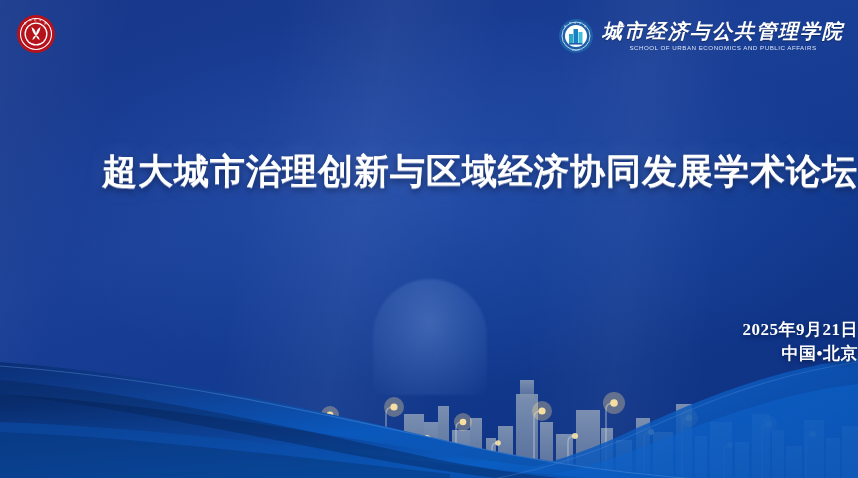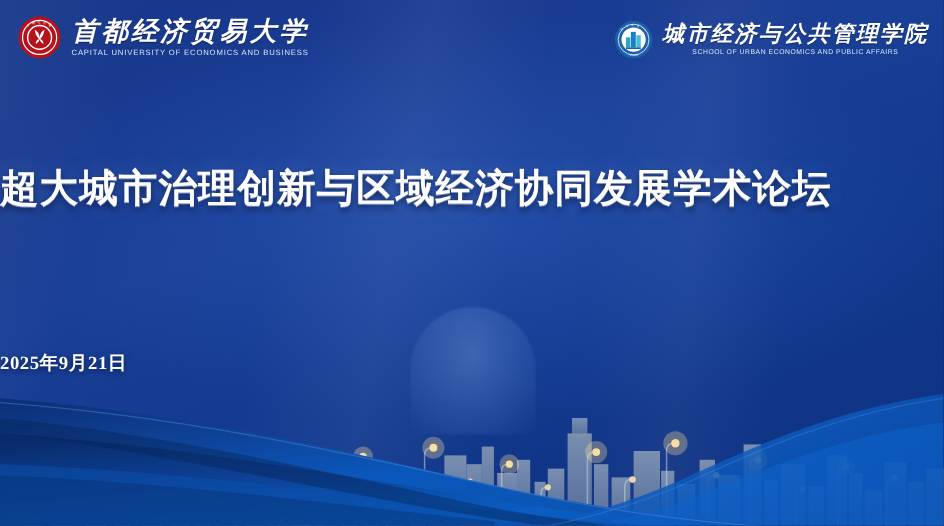--- a/index.html
+++ b/index.html
@@ -108,21 +108,21 @@
     font-size: 6.2px;
     letter-spacing: 0.5px;
   }
 
   
   .title-block {
     position: absolute;
     top: 148px;
     left: 0;
     right: 0;
-    text-align: left;
+    text-align: right;
   }
   .title-line {
     color: #ffffff;
     font-weight: 700;
     font-family: "Liberation Serif", "DejaVu Serif", serif;
     letter-spacing: 1px;
     text-shadow:
       0 1px 0 rgba(255,255,255,0.45),
       0 3px 7px rgba(4,18,60,0.75),
       0 0 18px rgba(150,190,255,0.25);
@@ -137,21 +137,21 @@
     line-height: 48px;
     margin-top: 16px;
   }
 
   
   .meta-block {
     position: absolute;
     top: 318px;
     left: 0;
     right: 0;
-    text-align: left;
+    text-align: right;
   }
   .meta-line {
     color: #ffffff;
     font-weight: 700;
     font-size: 17px;
     line-height: 24px;
     letter-spacing: 0.5px;
     font-family: "Liberation Serif", "DejaVu Serif", serif;
     text-shadow: 0 2px 5px rgba(6,22,66,0.8);
     white-space: nowrap;
@@ -336,24 +336,20 @@
         <circle cx="20" cy="20" r="10.2" fill="#b5121b"></circle>
         <path d="M15.5 13 q4 2 4.5 7 q0.5 -5 4.5 -7 q-1 6 -4 8.5 q3 1 3 4.5 q-3.5 -2 -3.5 -5 q0 3 -3.5 5 q0 -3.5 3 -4.5 q-3 -2.5 -4 -8.5 z" fill="#ffffff"></path>
         <g fill="#ffffff" font-size="2.6" font-family="'Liberation Serif', serif">
           <text x="8" y="9.6">首</text>
           <text x="13" y="7.4">都</text>
           <text x="18" y="6.6">经</text>
           <text x="23" y="7.4">济</text>
           <text x="28" y="9.6">贸</text>
         </g>
       </svg>
-      <div class="logo-words">
-        <div class="logo-cn">首都经济贸易大学</div>
-        <div class="logo-en">CAPITAL UNIVERSITY OF ECONOMICS AND BUSINESS</div>
-      </div>
     </div>
 
     <div class="logo-right">
       <svg class="seal" width="36" height="36" viewBox="0 0 36 36">
         <circle cx="18" cy="18" r="17" fill="#1d5fa8"></circle>
         <circle cx="18" cy="18" r="14" fill="none" stroke="#cfe3f5" stroke-width="0.9"></circle>
         <circle cx="18" cy="18" r="11" fill="#ffffff"></circle>
         <g>
           <rect x="11" y="16" width="4" height="9" fill="#2aa6c9"></rect>
           <rect x="15.5" y="11" width="4.5" height="14" fill="#1b7fc4"></rect>
@@ -375,15 +371,16 @@
       </div>
     </div>
   </div>
 
   <div class="title-block">
     <div class="title-line l1">超大城市治理创新与区域经济协同发展学术论坛</div>
   </div>
 
   <div class="meta-block">
     <div class="meta-line">2025年9月21日</div>
+    <div class="meta-line">中国•北京</div>
   </div>
 
 </div>
 
 </body></html>

